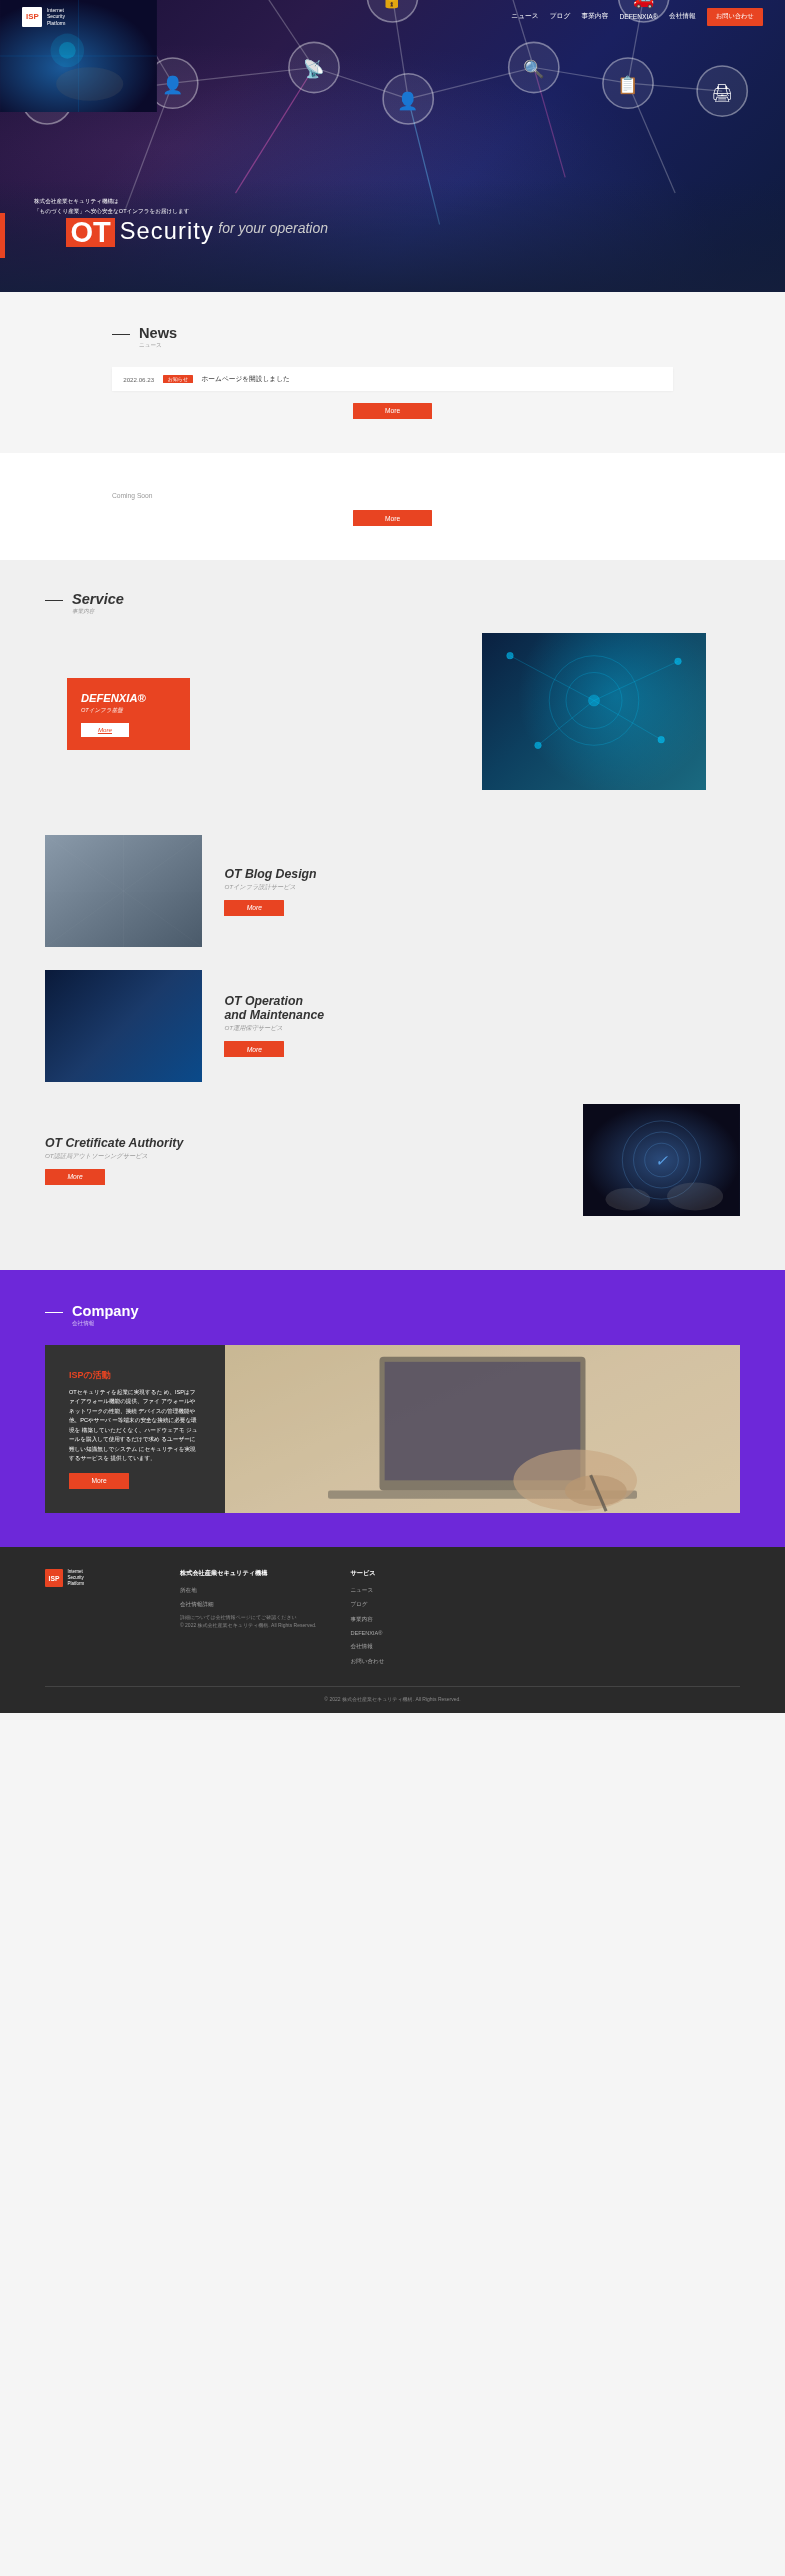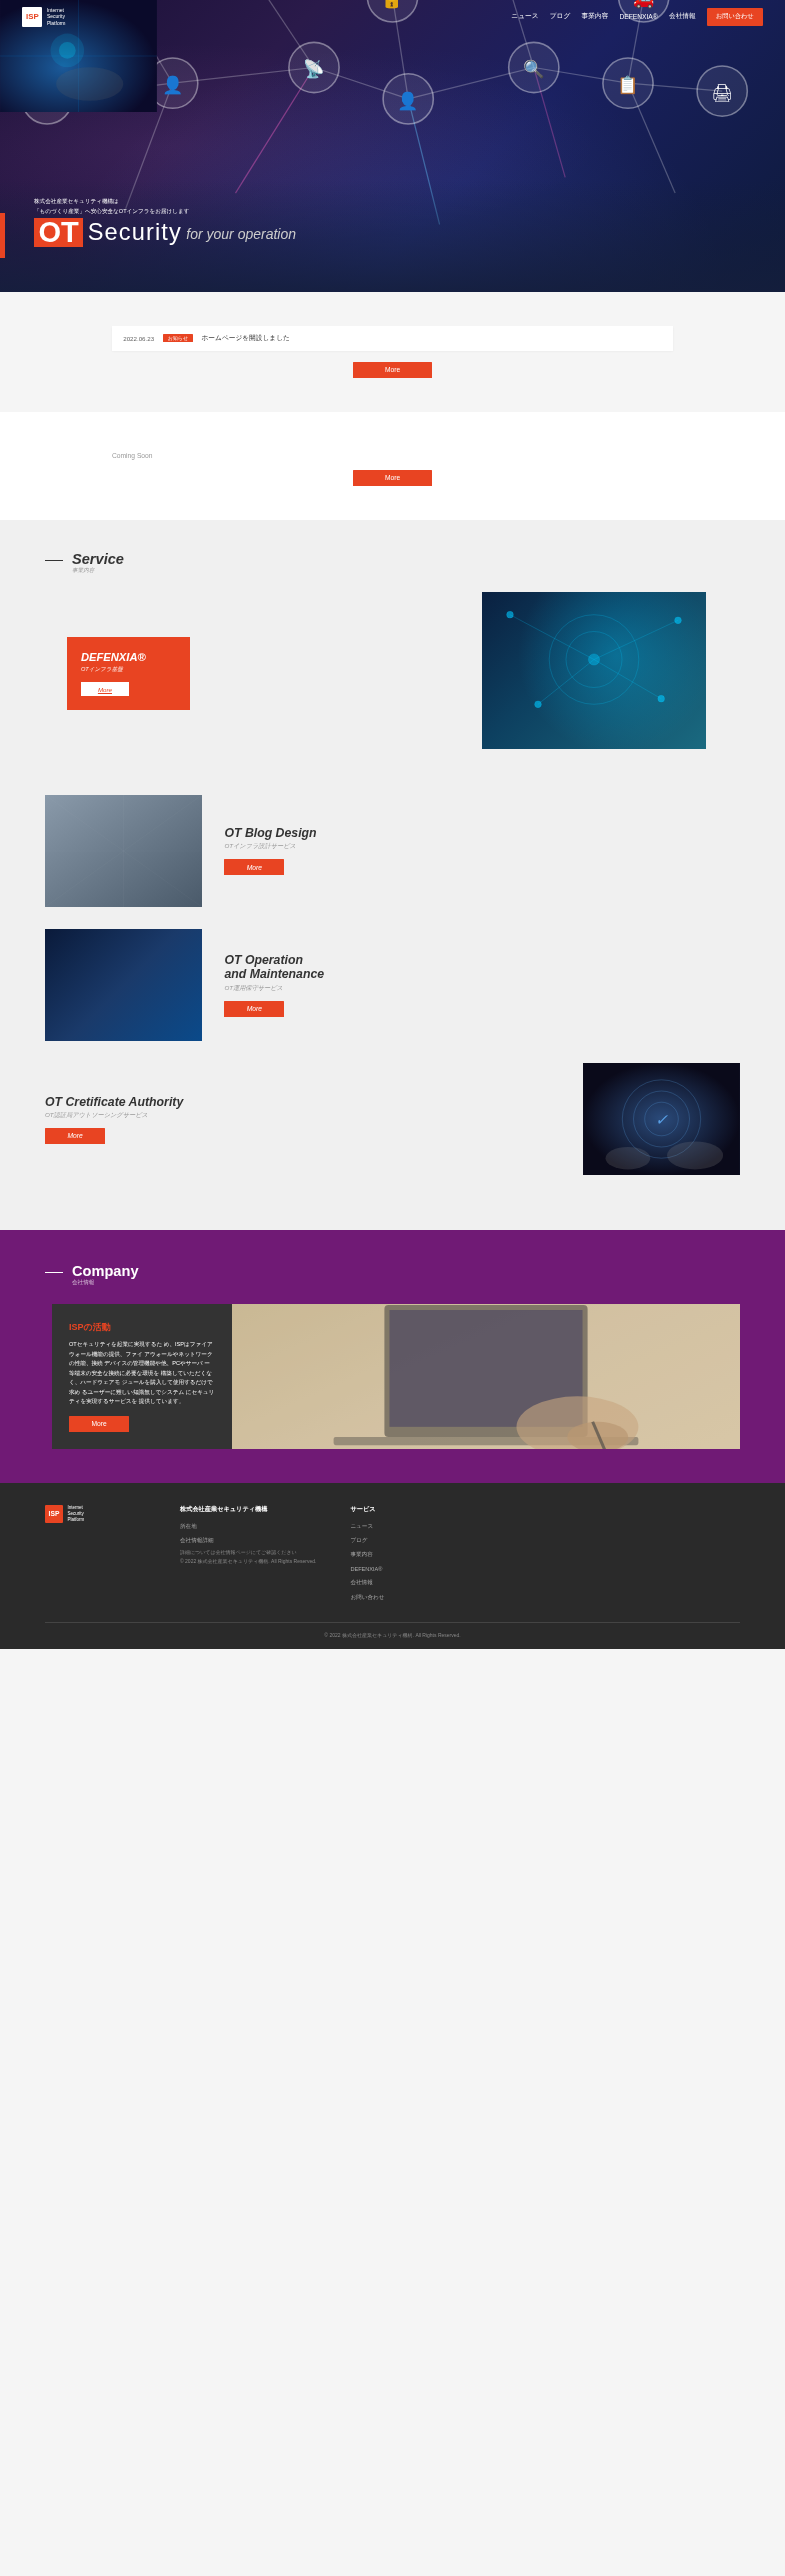--- a/index.html
+++ b/index.html
@@ -88,22 +88,23 @@
       bottom: 45px;
       left: 34px;
     }
     .hero-tagline {
       color: white;
       font-size: 5.6px;
       margin-bottom: 2.2px;
     }
     .hero-title {
       display: flex;
-      align-items: center;
+      align-items: flex-start;
       gap: 4.5px;
+      margin-left: 32px;
     }
     .hero-ot {
       background: #e84422;
       color: white;
       font-size: 29px;
       font-weight: 900;
       padding: 0 4.5px;
       line-height: 1;
     }
     .hero-security {
@@ -262,37 +263,36 @@
       margin-bottom: 2.2px;
     }
     .service-row-content .sub {
       font-size: 6.2px;
       color: #999;
       margin-bottom: 7.9px;
     }
 
     
     .company-section {
-      background: #701a75;
+      background: #6d28d9;
       padding: 34px 45px;
     }
     .company-section .section-header-bar { background: white; }
     .company-section .section-header-text h2 { color: white; }
     .company-section .section-header-text .sub { color: rgba(255,255,255,0.7); }
     .company-card {
       display: flex;
       gap: 0;
       background: transparent;
     }
     .company-card-left {
       background: #333;
-      padding: 17px;
+      padding: 24px;
       width: 180px;
       flex-shrink: 0;
-      margin-left: 7px;
     }
     .company-card-left h3 {
       color: #e84422;
       font-size: 9px;
       font-weight: 700;
       margin-bottom: 5.6px;
     }
     .company-card-left p {
       color: white;
       font-size: 5.6px;
@@ -498,20 +498,27 @@
     <div class="hero-tagline">「ものづくり産業」へ安心安全なOTインフラをお届けします</div>
     <div class="hero-title">
       <span class="hero-ot">OT</span>
       <span class="hero-security">Security</span>
       <span class="hero-for">for your operation</span>
     </div>
   </div>
 </section>
 
 <section class="news-section">
+  <div class="section-header">
+    <div class="section-header-bar"></div>
+    <div class="section-header-text">
+      <h2>News</h2>
+      <div class="sub">ニュース</div>
+    </div>
+  </div>
 
   <div class="news-item">
     <span class="news-date">2022.06.23</span>
     <span class="news-tag">お知らせ</span>
     <span class="news-title-text">ホームページを開設しました</span>
   </div>
 
   <div class="more-btn-center">
     <a href="#" class="more-btn">More</a>
   </div>

